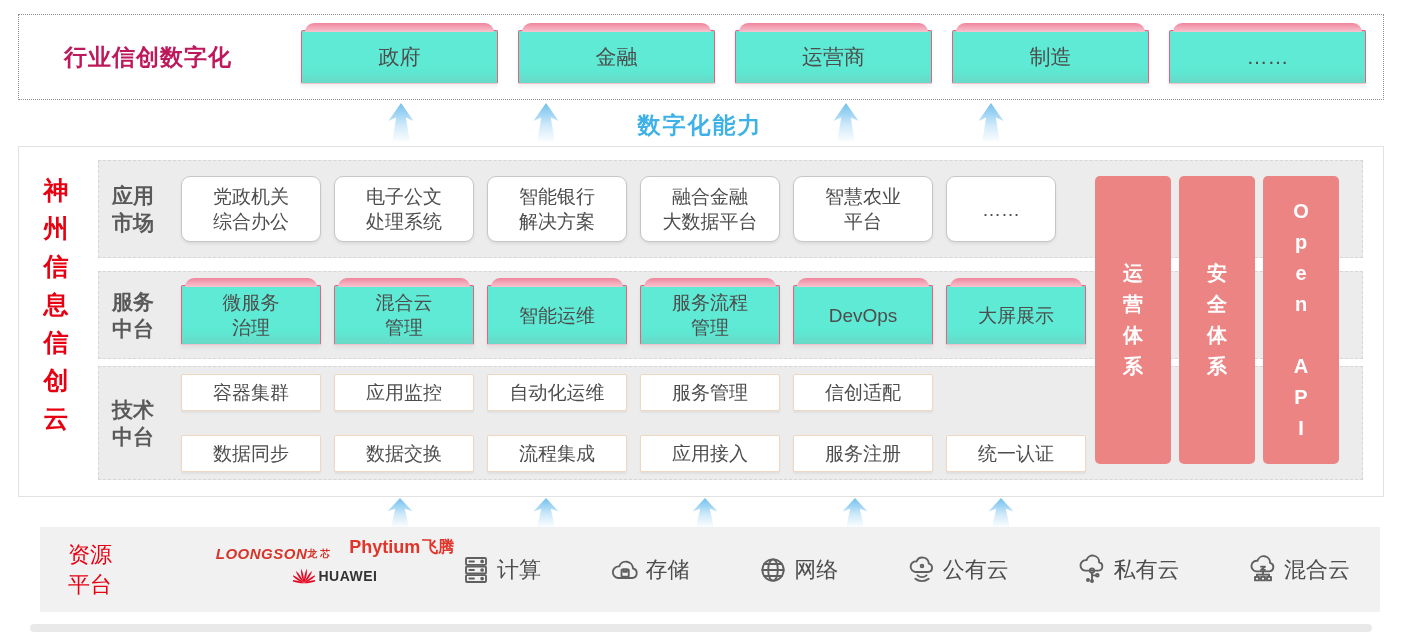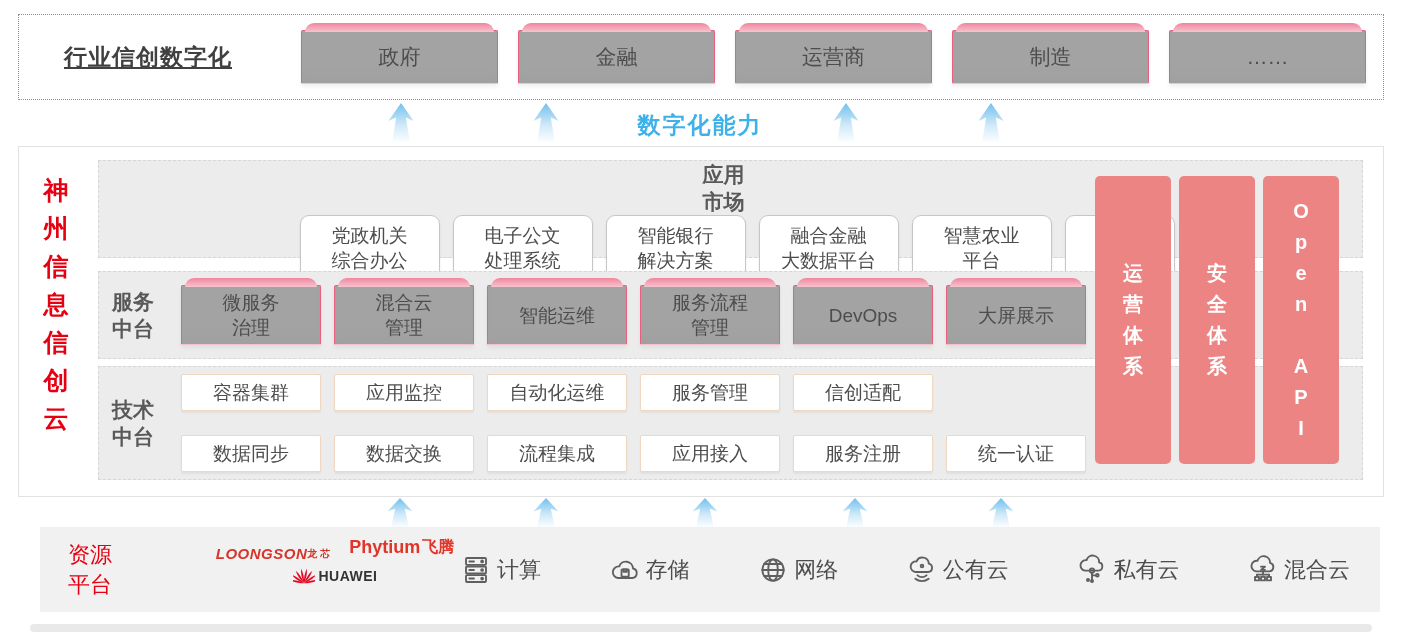--- a/index.html
+++ b/index.html
@@ -3,24 +3,24 @@
 <meta charset="utf-8">
 <style>
   * { margin:0; padding:0; box-sizing:border-box; }
   body { font-family:"Liberation Sans","DejaVu Sans",sans-serif; background:#fff; }
   #stage { position:relative; width:1402px; height:632px; background:#fff; overflow:hidden; }
 
   
   #top-panel { position:absolute; left:18px; top:14px; width:1366px; height:86px;
     border:1px dotted #8f8f8f; background:#fff; }
   #top-title { position:absolute; left:45px; top:0; height:100%; display:flex; align-items:center;
-    font-size:23px; font-weight:bold; color:#404040; letter-spacing:1px;text-decoration:underline; }
+    font-size:23px; font-weight:bold; color:#be185d; letter-spacing:1px; }
   #industries { position:absolute; left:282px; top:0; height:100%; display:flex; align-items:center; gap:20px; }
 
-  .cap-box { position:relative; background:#a3a3a3; border:1px solid #e8607f; border-bottom-color:#f3c2cc;
+  .cap-box { position:relative; background:#5eead4; border:1px solid #e8607f; border-bottom-color:#f3c2cc;
     border-radius:2px; display:flex; align-items:center; justify-content:center; text-align:center;
     color:#4d4d4d; box-shadow:0 3px 4px rgba(0,0,0,0.06), inset 0 -14px 12px -10px rgba(150,150,150,0.28); }
   .cap-box::before { content:""; position:absolute; top:-8px; left:3px; right:3px; height:9px;
     border-radius:9px 9px 0 0; background:linear-gradient(to bottom,#f0869d,#f7c3cf); }
   .industry-box { width:197px; height:54px; font-size:21px; }
 
   
   .up-arrow { position:absolute; width:30px; height:40px;
     background:linear-gradient(to bottom,#72c0ee,#cfe9f9 55%,rgba(255,255,255,0));
     clip-path:polygon(50% 0%,92% 45%,66% 36%,80% 100%,20% 100%,34% 36%,8% 45%); }
@@ -28,21 +28,21 @@
   #capability-label { position:absolute; left:560px; top:110px; width:280px; text-align:center;
     font-size:23px; font-weight:bold; color:#3eb2e8; letter-spacing:2px; }
 
   
   #main-panel { position:absolute; left:18px; top:146px; width:1366px; height:351px;
     border:1px solid #e2e2e2; background:#fff; }
   #platform-title { position:absolute; left:20px; top:24px; width:34px; text-align:center;
     font-size:25px; font-weight:bold; color:#e60012; line-height:38px; white-space:pre-line; }
   .row { position:absolute; left:79px; width:1265px; background:#ececec; border:1px dashed #d6d6d6;
     display:flex; align-items:center; padding-left:13px; }
-  #row-app  { top:13px;  height:98px;flex-direction:column; }
+  #row-app  { top:13px;  height:98px; }
   #row-svc  { top:124px; height:88px; }
   #row-tech { top:219px; height:114px; }
   .row-label { width:56px; margin-right:13px; font-weight:bold; font-size:21px; color:#595959;
     line-height:27px; white-space:pre-line; }
   .boxes { display:flex; gap:13px; align-items:center; }
   .app-box { width:140px; height:66px; background:#fff; border:1px solid #c6c6c6; border-radius:9px;
     display:flex; align-items:center; justify-content:center; text-align:center; font-size:19px;
     color:#4d4d4d; line-height:25px; white-space:pre-line; box-shadow:0 2px 3px rgba(0,0,0,0.07); }
   .service-box { width:140px; height:60px; font-size:19px; line-height:25px; white-space:pre-line; }
   .tech-grid { display:flex; flex-direction:column; gap:24px; }

